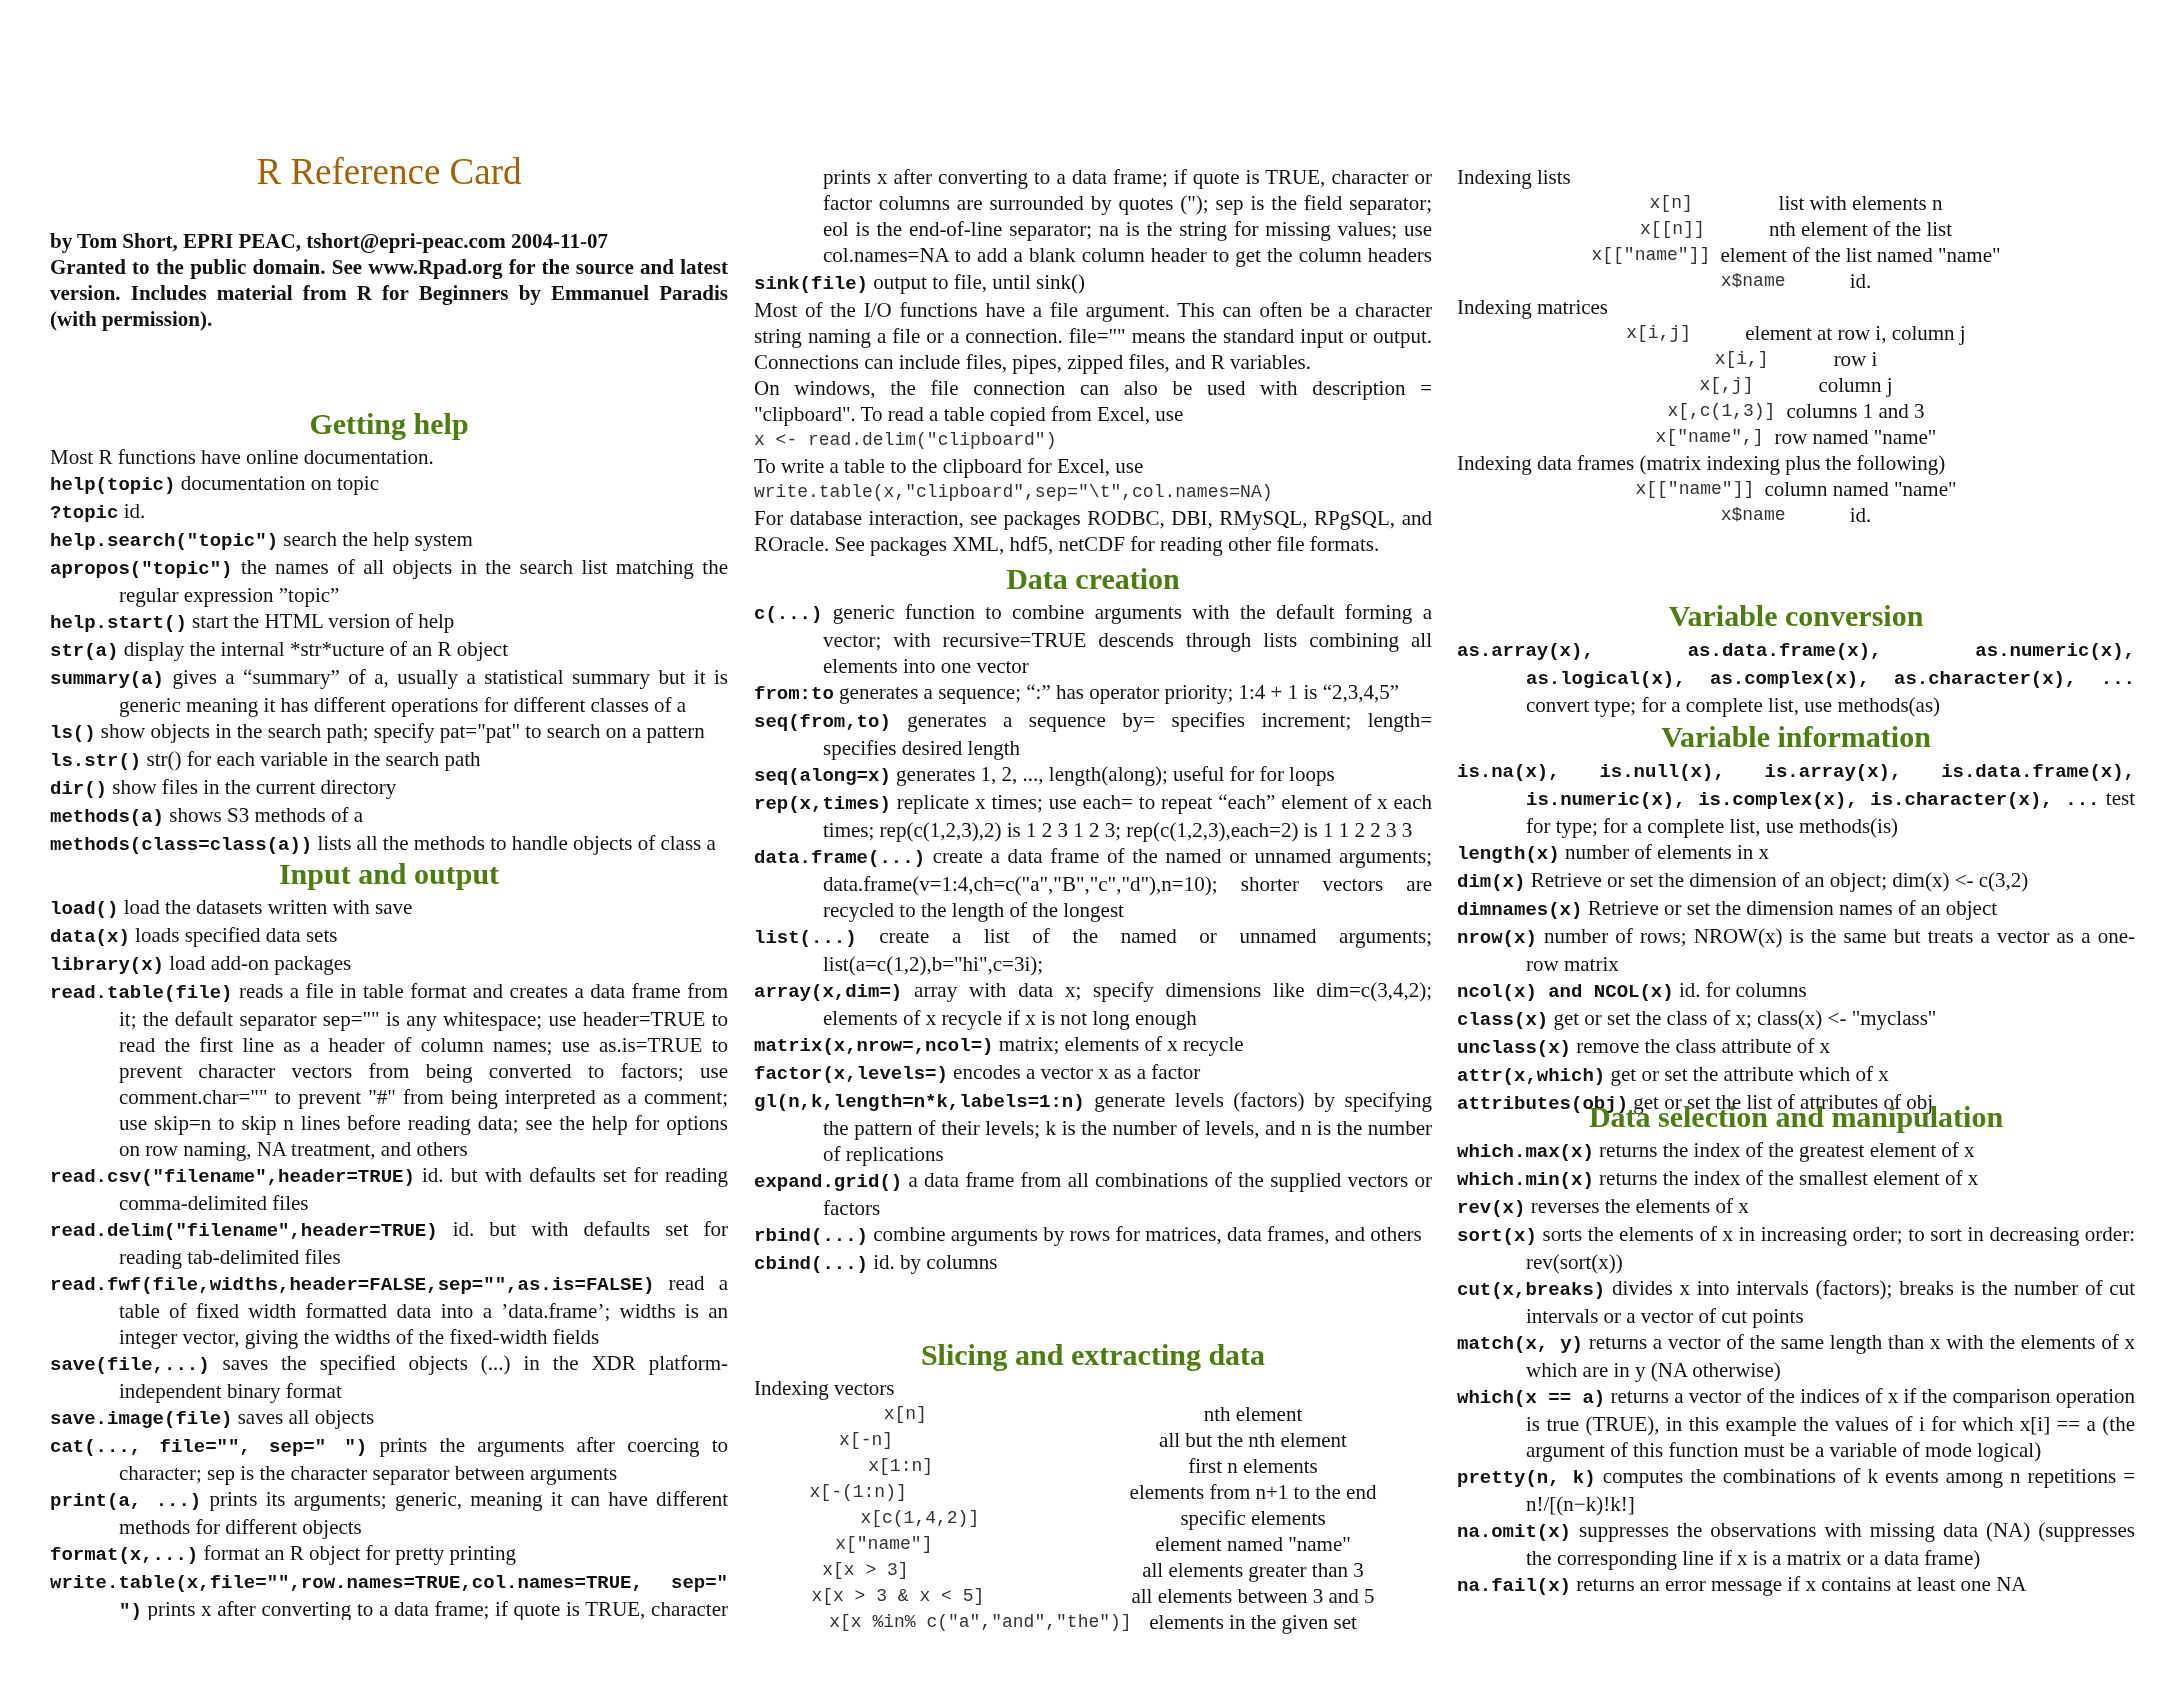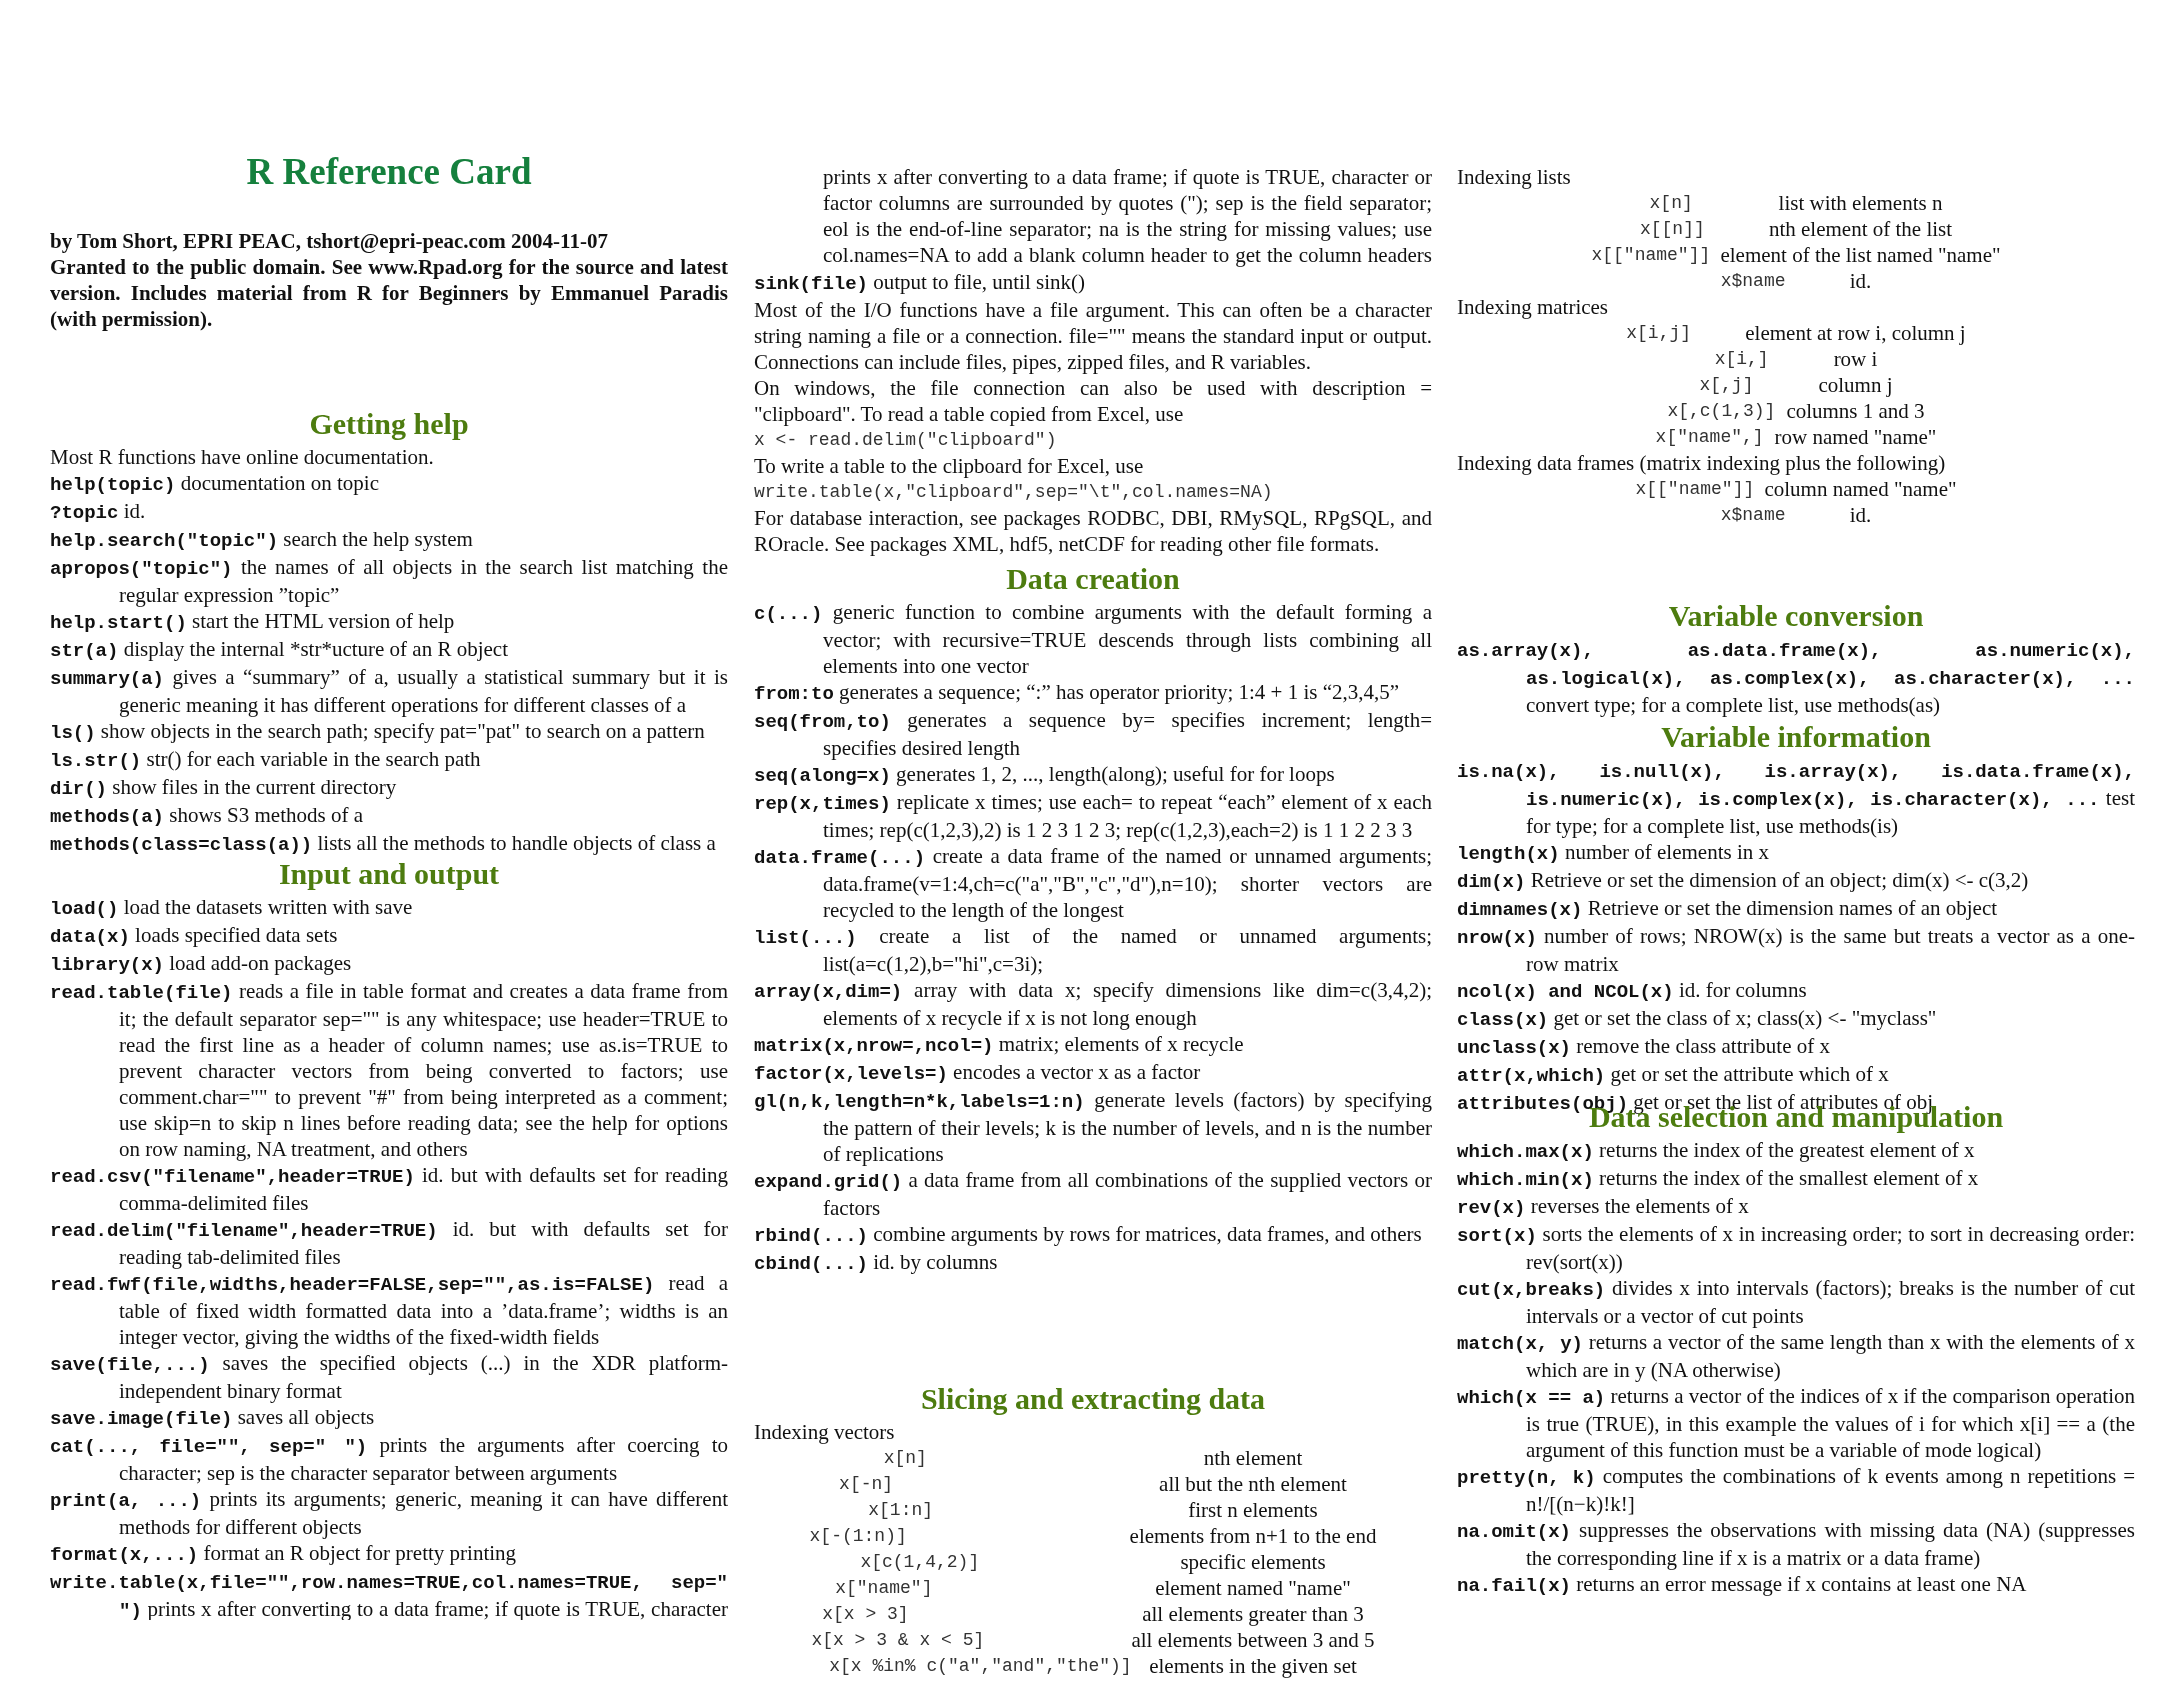--- a/index.html
+++ b/index.html
@@ -7,21 +7,21 @@
     width: 2178px; height: 1683px; position: relative; overflow: hidden;
     font-family: "Liberation Serif", "DejaVu Serif", serif;
     color: #111; font-size: 21px; line-height: 26px;
   }
   .col { position: absolute; top: 0; }
   #col1 { left: 50px; width: 678px; }
   #col2 { left: 754px; width: 678px; }
   #col3 { left: 1457px; width: 678px; }
   .title {
     position: absolute; left: 0; width: 678px; top: 150px; text-align: center;
-    color: #15803d; font-weight: bold; font-size: 37px; line-height: 44px;
+    color: #a16207; font-weight: normal; font-size: 37px; line-height: 44px;
   }
   .intro { position: absolute; top: 228px; left: 0; width: 678px; text-align: justify; font-weight: bold; }
   h2 {
     margin: 0; color: #4d7c0f; font-weight: bold; font-size: 30px; line-height: 40px;
     font-family: "Liberation Serif", serif;
     text-align: center;
   }
   .sec { position: absolute; left: 0; width: 678px; }
   .entry { text-indent: -69px; padding-left: 69px; text-align: justify; }
   .cmd { font-family: "Liberation Mono", "DejaVu Sans Mono", monospace; font-weight: bold; font-size: 19px; }
@@ -99,21 +99,21 @@
     <div class="entry"><span class="cmd">list(...)</span> <span>create a list of the named or unnamed arguments; list(a=c(1,2),b="hi",c=3i);</span></div>
     <div class="entry"><span class="cmd">array(x,dim=)</span> <span>array with data x; specify dimensions like dim=c(3,4,2); elements of x recycle if x is not long enough</span></div>
     <div class="entry"><span class="cmd">matrix(x,nrow=,ncol=)</span> <span>matrix; elements of x recycle</span></div>
     <div class="entry"><span class="cmd">factor(x,levels=)</span> <span>encodes a vector x as a factor</span></div>
     <div class="entry"><span class="cmd">gl(n,k,length=n*k,labels=1:n)</span> <span>generate levels (factors) by specifying the pattern of their levels; k is the number of levels, and n is the number of replications</span></div>
     <div class="entry"><span class="cmd">expand.grid()</span> <span>a data frame from all combinations of the supplied vectors or factors</span></div>
     <div class="entry"><span class="cmd">rbind(...)</span> <span>combine arguments by rows for matrices, data frames, and others</span></div>
     <div class="entry"><span class="cmd">cbind(...)</span> <span>id. by columns</span></div>
   </div>
 
-  <div class="sec" style="top:1335px;margin-top:44px;">
+  <div class="sec" style="top:1335px;">
     <h2>Slicing and extracting data</h2>
     <div>Indexing vectors</div>
     <div class="idx-row">
         <span class="idx-code" style="width:320px">x[n]</span>
         <span class="idx-desc">nth element</span>
       </div>
     <div class="idx-row">
         <span class="idx-code" style="width:320px">x[-n]</span>
         <span class="idx-desc">all but the nth element</span>
       </div>

